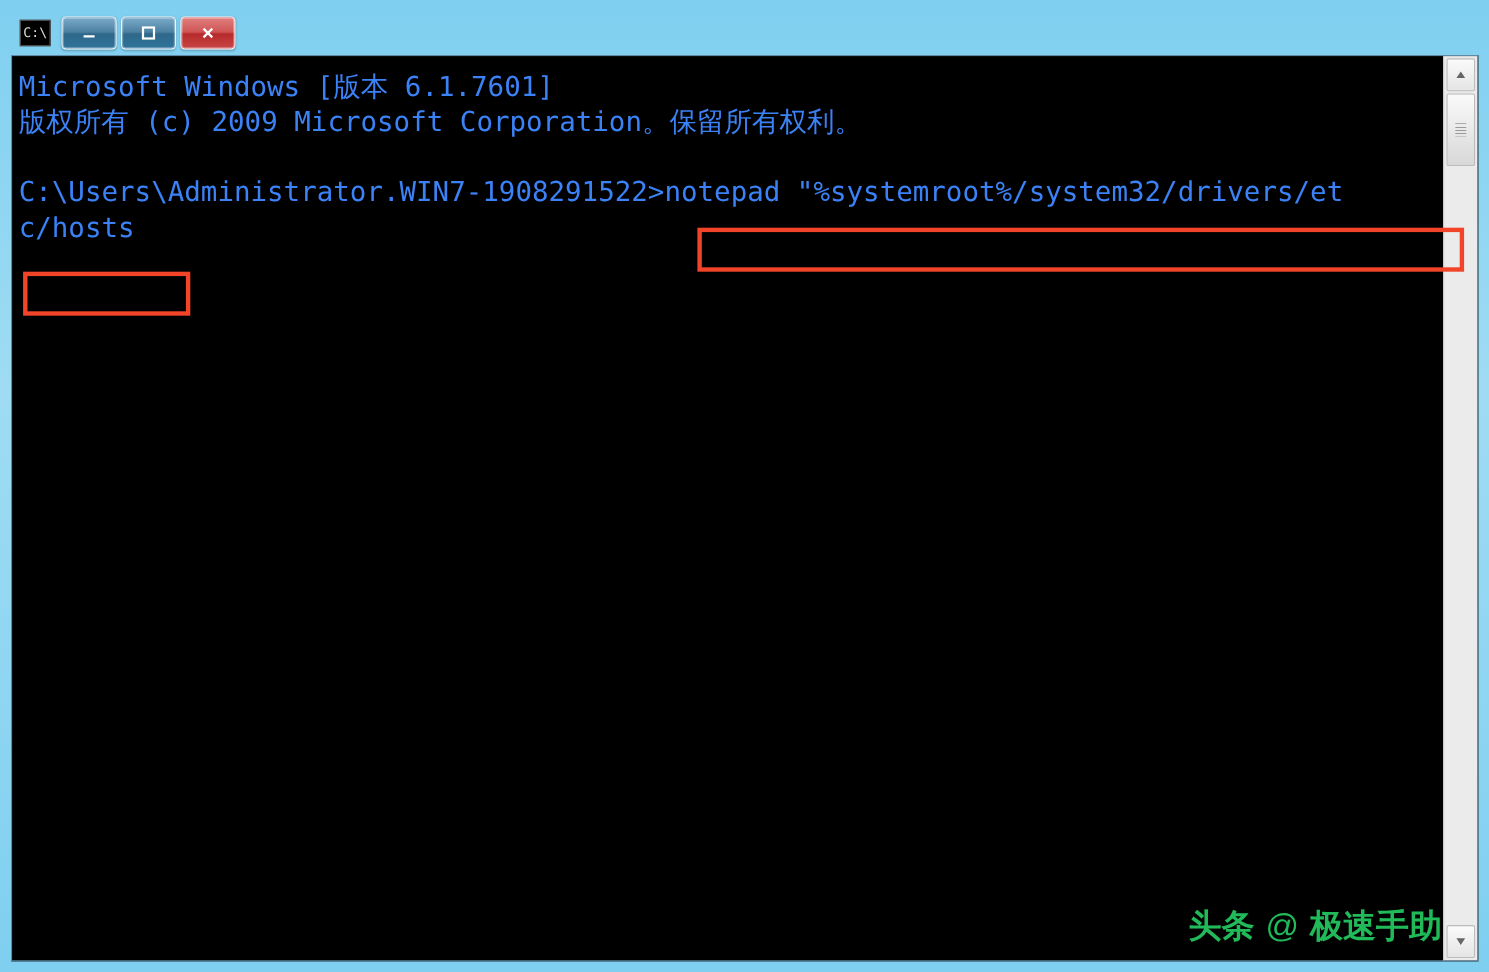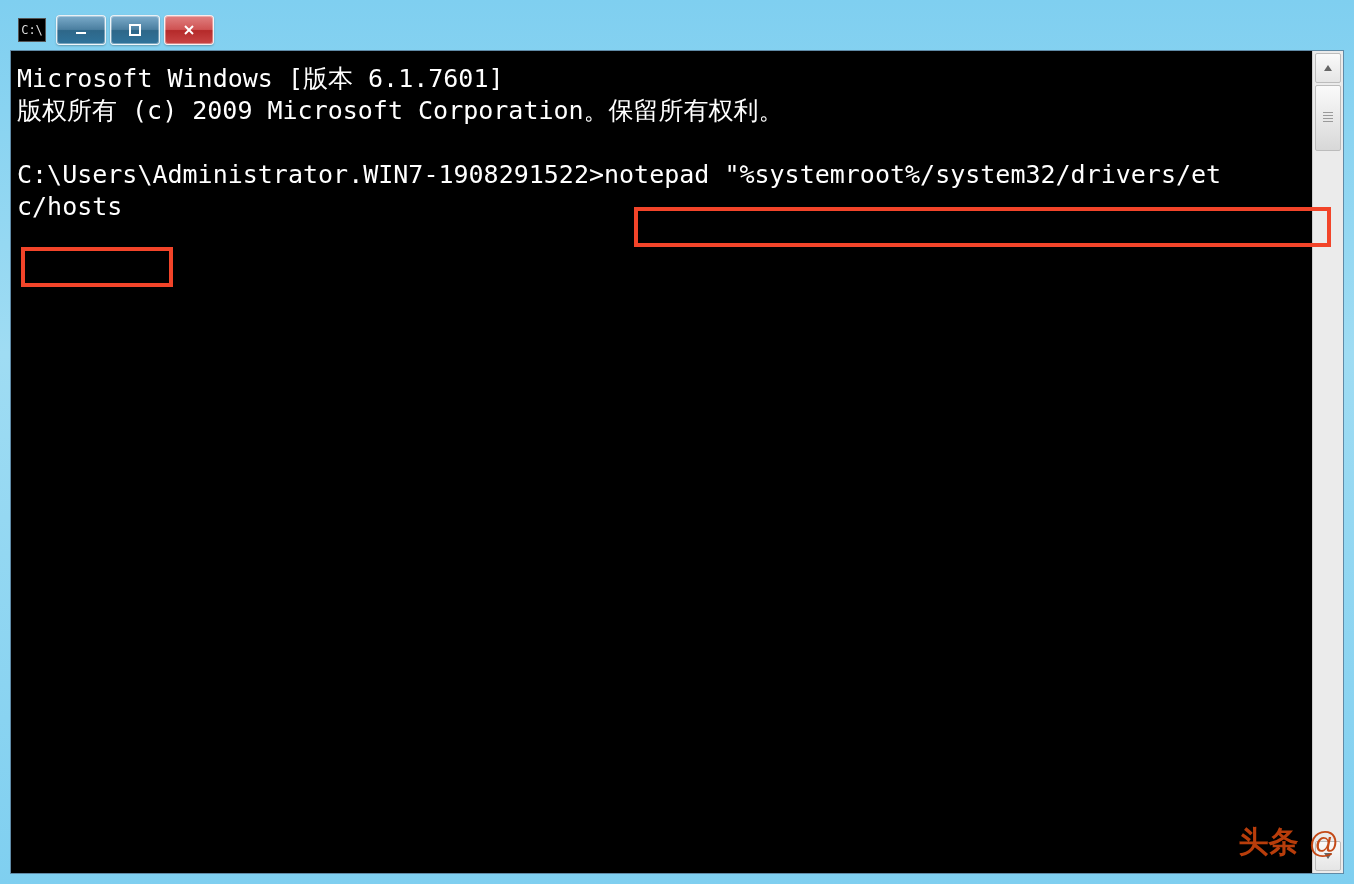--- a/index.html
+++ b/index.html
@@ -81,21 +81,21 @@
     position: relative;
     box-sizing: border-box;
   }
 
   .terminal {
     flex: 1;
     padding: 12px 4px 12px 6px;
     font-family: "NSimSun", "SimSun", "Consolas", monospace;
     font-size: 25px;
     line-height: 32px;
-    color: #ffffff;
+    color: #3b82f6;
     white-space: pre;
     letter-spacing: 0;
   }
 
   .scrolltrack {
     width: 30px;
     background: #ebebeb;
     display: flex;
     flex-direction: column;
     border-left: 1px solid #cfcfcf;
@@ -125,26 +125,26 @@
   .highlight {
     border: 4px solid #f24429;
     position: absolute;
     box-sizing: border-box;
   }
   .hl-1 { left: 623px; top: 156px; width: 697px; height: 40px; }
   .hl-2 { left: 10px;  top: 196px; width: 152px; height: 40px; }
 
   .watermark {
     position: absolute;
-    right: 4px;
+    right: 32px;
     bottom: 10px;
     display: flex;
     align-items: center;
     gap: 10px;
-    color: #c2410c;
+    color: #22c55e;
     font-family: "Microsoft YaHei", sans-serif;
     font-size: 30px;
     font-weight: bold;
     opacity: 0.95;
     pointer-events: none;
   }
   .watermark .logo {
     font-size: 30px;
   }
   .watermark .at { font-weight: normal; }
@@ -198,15 +198,16 @@
           </svg>
       </div>
     </div>
 
     <div class="highlight hl-1"></div>
     <div class="highlight hl-2"></div>
 
     <div class="watermark">
       <span class="logo">头条</span>
       <span class="at">@</span>
+        <span>极速手助</span>
     </div>
   </div>
 </div>
 
 </body></html>

